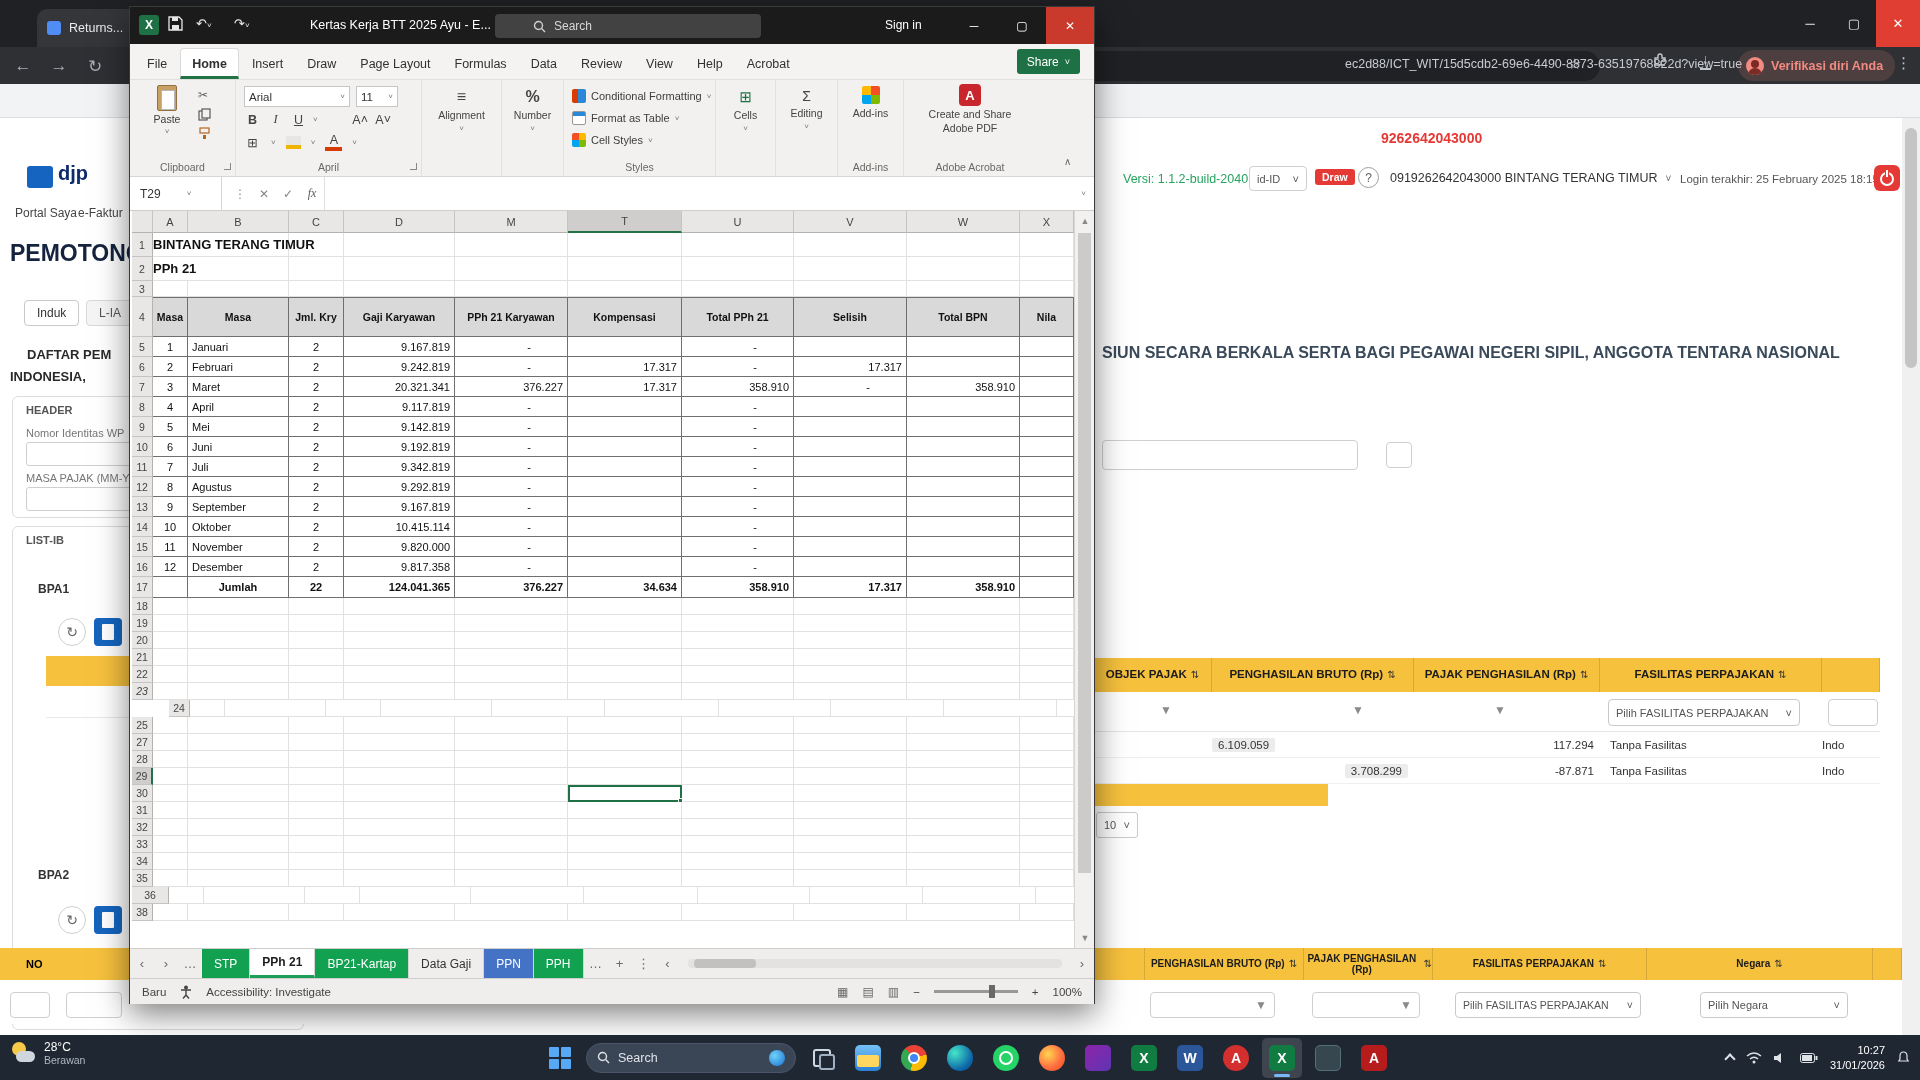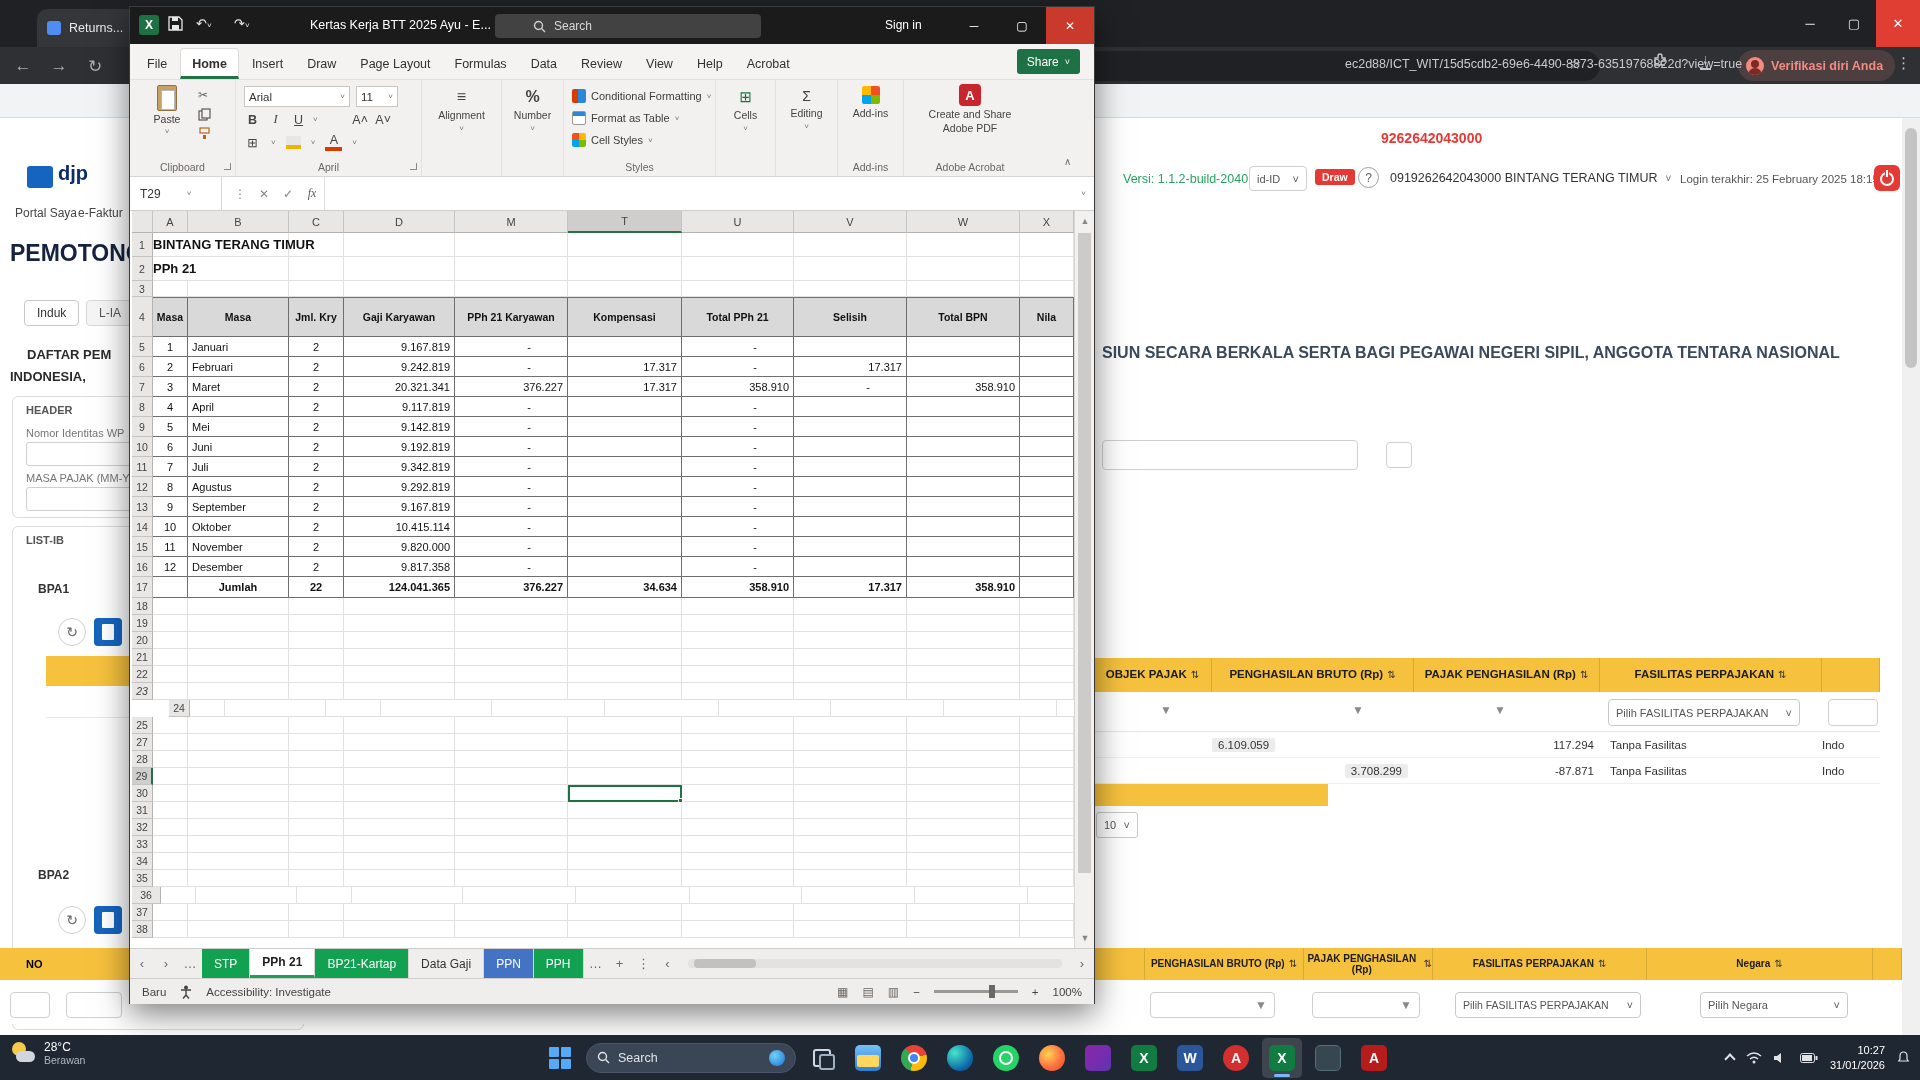--- a/index.html
+++ b/index.html
@@ -1010,34 +1010,21 @@
             <div class="xg-c" style="width: 55px;"></div>
             <div class="xg-c" style="width: 111px;"></div>
             <div class="xg-c" style="width: 113px;"></div>
             <div class="xg-c" style="width: 114px;"></div>
             <div class="xg-c" style="width: 112px;"></div>
             <div class="xg-c" style="width: 113px;"></div>
             <div class="xg-c" style="width: 113px;"></div>
             <div class="xg-c" style="width: 54px;"></div>
           </div>
           <div class="xg-row" style="height: 17px;">
-            <div class="xg-rn" style="width: 29px;">36</div>
-            <div class="xg-c" style="width: 35px;"></div>
-            <div class="xg-c" style="width: 101px;"></div>
-            <div class="xg-c" style="width: 55px;"></div>
-            <div class="xg-c" style="width: 111px;"></div>
-            <div class="xg-c" style="width: 113px;"></div>
-            <div class="xg-c" style="width: 114px;"></div>
-            <div class="xg-c" style="width: 112px;"></div>
-            <div class="xg-c" style="width: 113px;"></div>
-            <div class="xg-c" style="width: 113px;"></div>
-            <div class="xg-c" style="width: 54px;"></div>
-          </div>
-          <div class="xg-row" style="height: 17px;">
-            <div class="xg-rn" style="width: 21px;">37</div>
+            <div class="xg-rn" style="width: 37px;">36</div>
             <div class="xg-c" style="width: 35px;"></div>
             <div class="xg-c" style="width: 101px;"></div>
             <div class="xg-c" style="width: 55px;"></div>
             <div class="xg-c" style="width: 111px;"></div>
             <div class="xg-c" style="width: 113px;"></div>
             <div class="xg-c" style="width: 114px;"></div>
             <div class="xg-c" style="width: 112px;"></div>
             <div class="xg-c" style="width: 113px;"></div>
             <div class="xg-c" style="width: 113px;"></div>
             <div class="xg-c" style="width: 54px;"></div>

